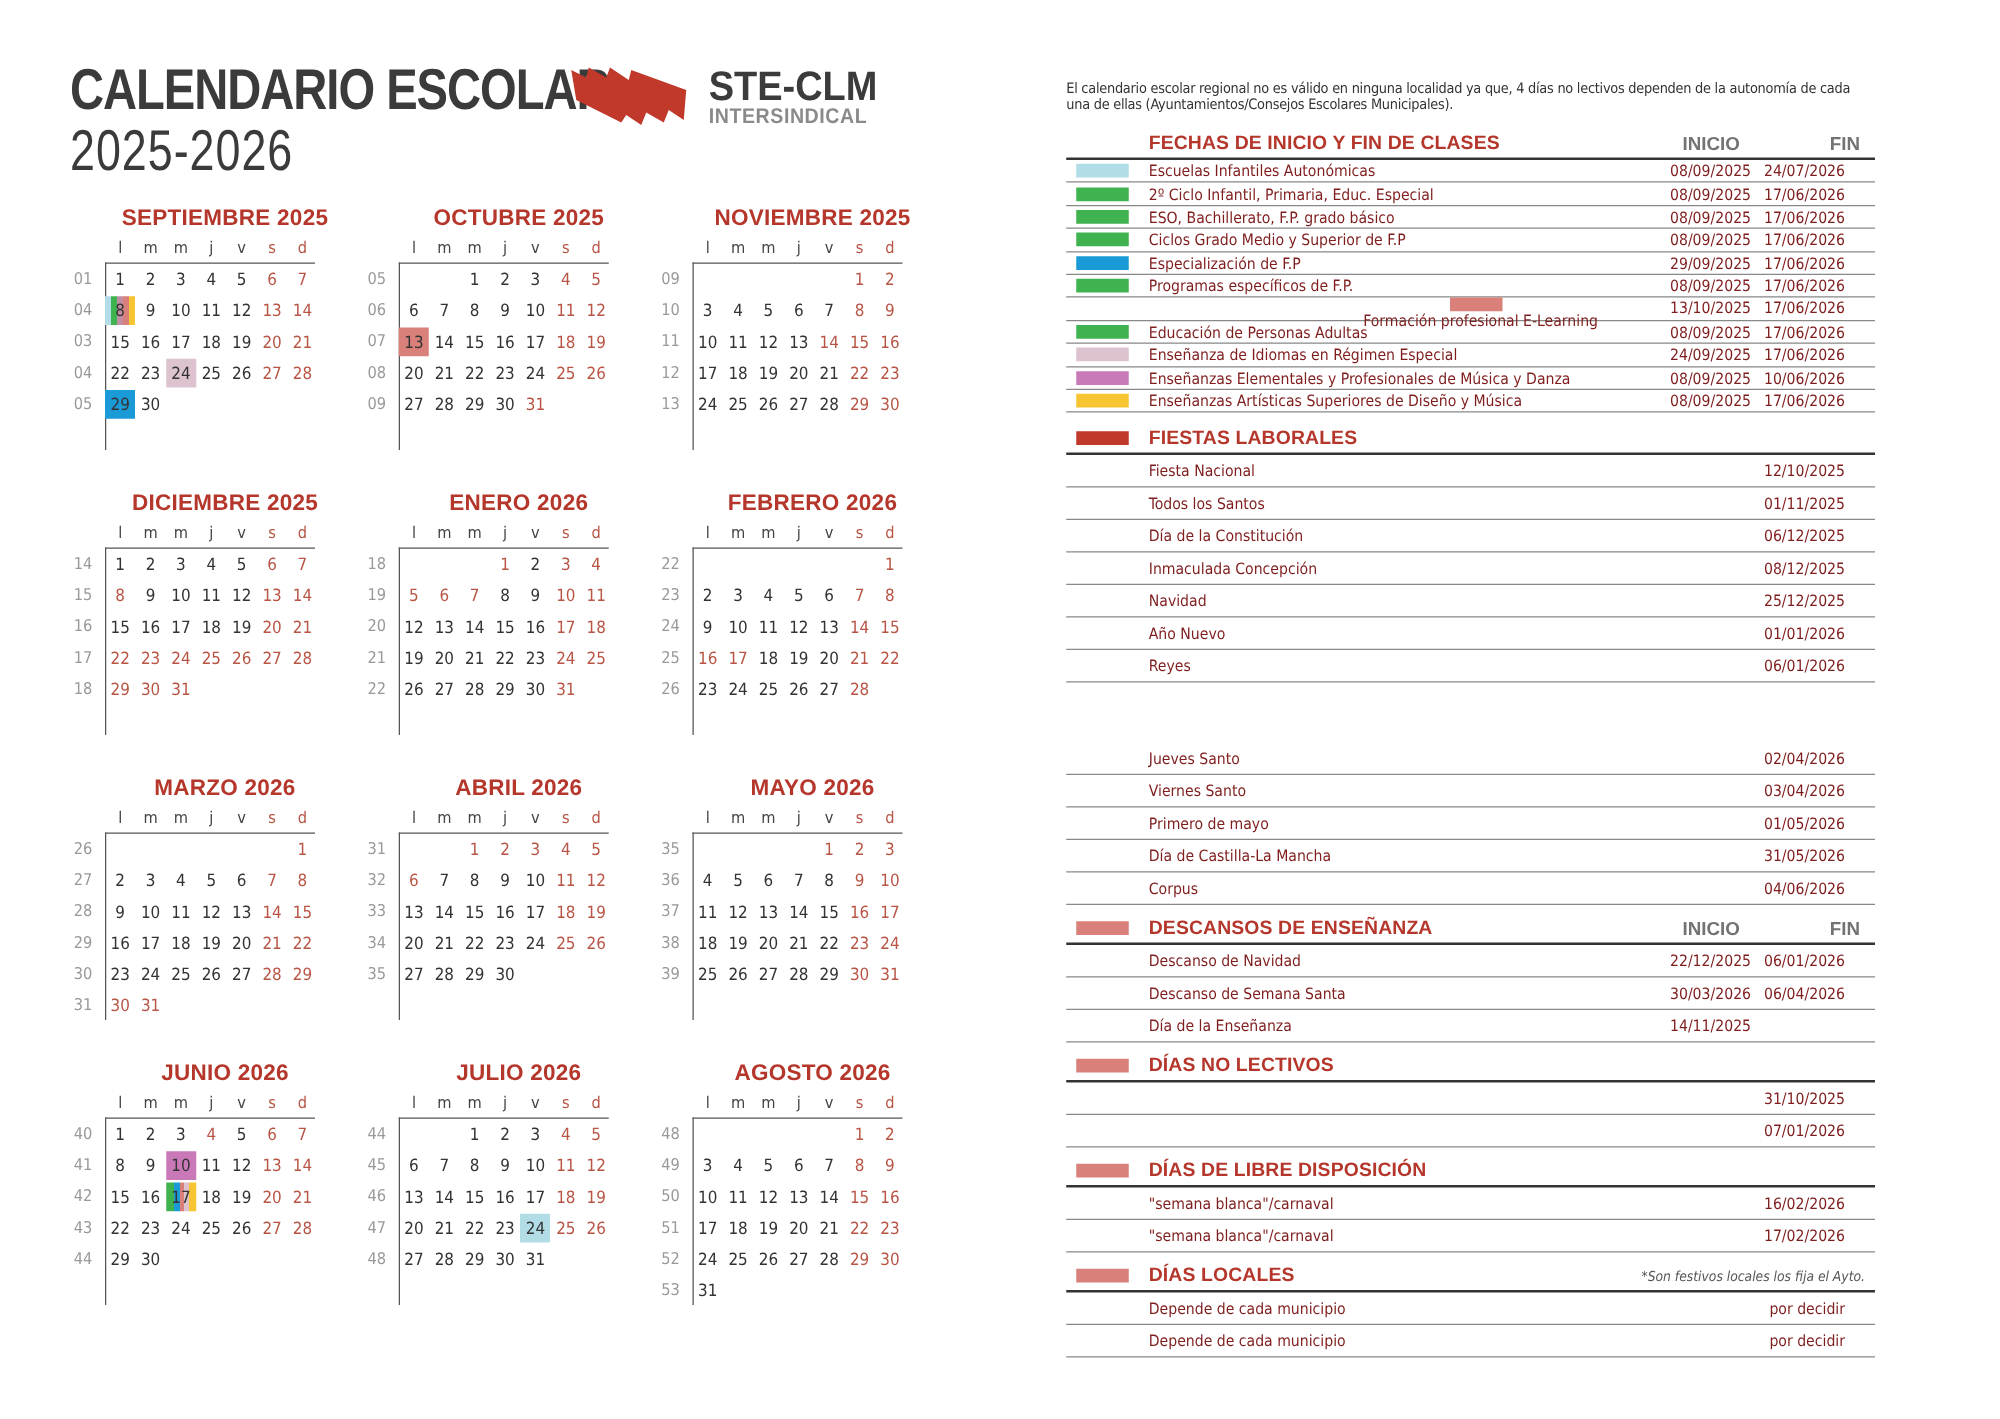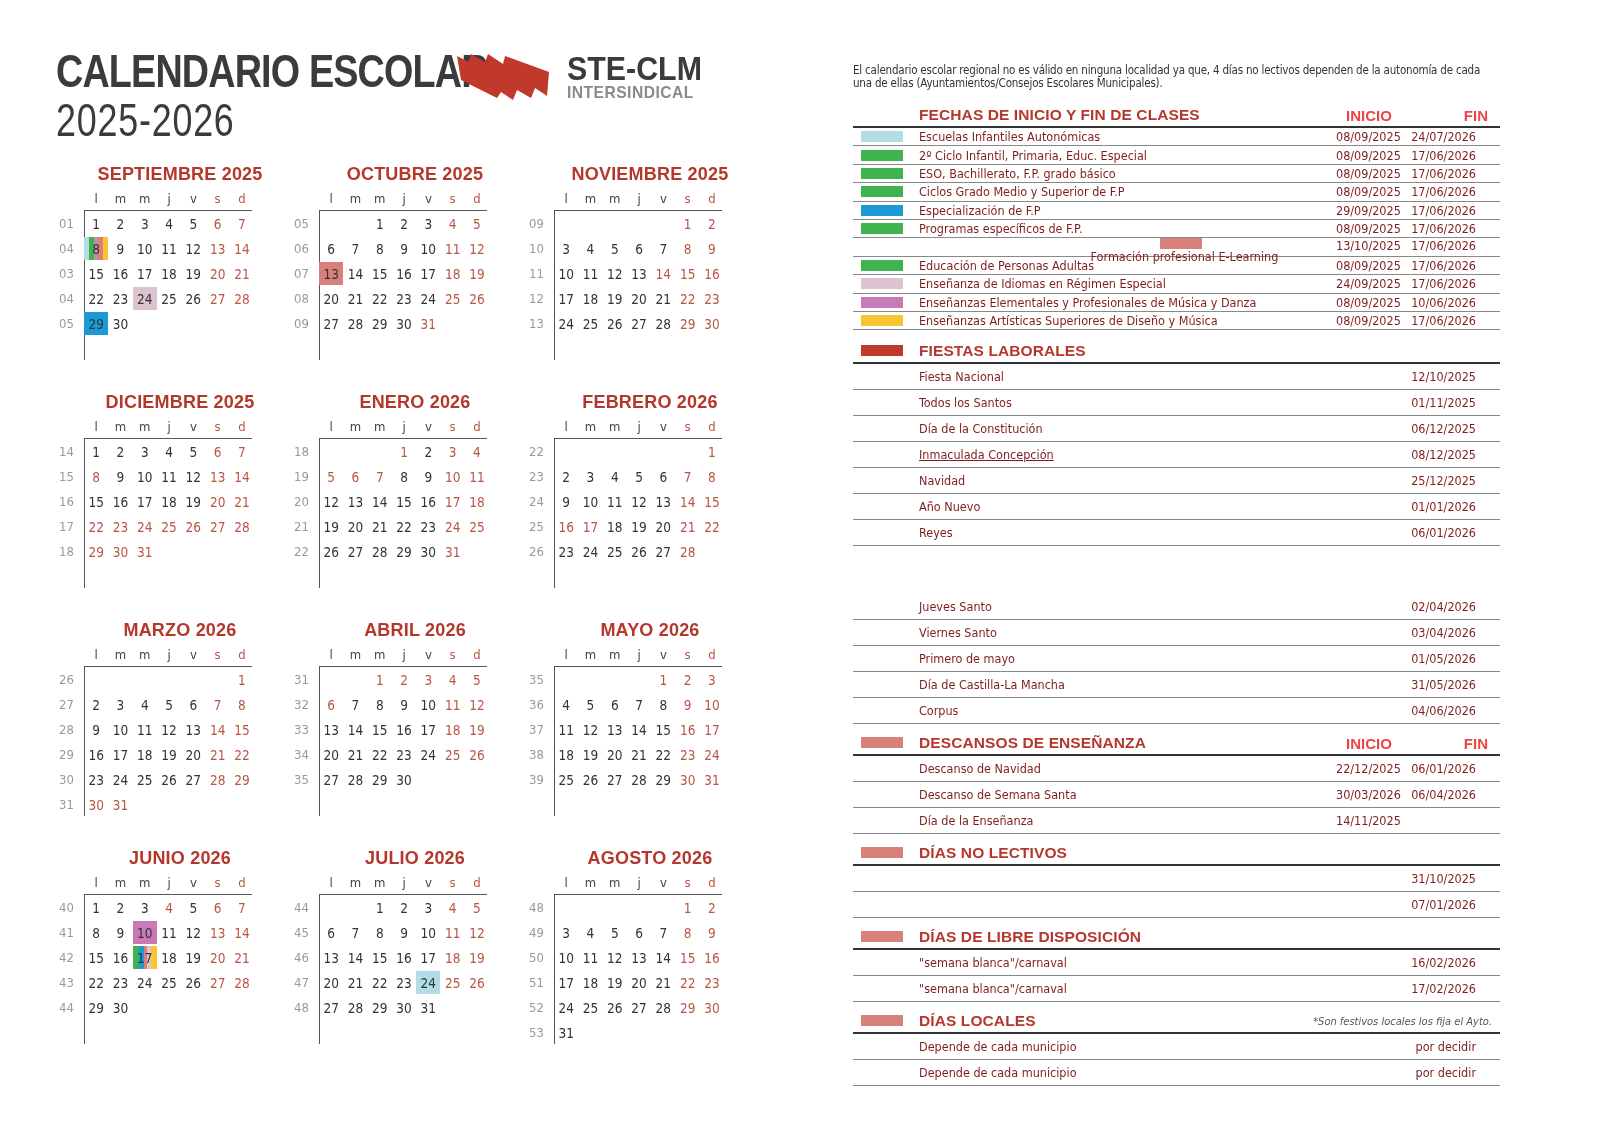--- a/index.html
+++ b/index.html
@@ -37,21 +37,21 @@
   .day.multi { background: linear-gradient(90deg, #b3dde6 0 20%, #3fb34f 20% 40%, #c28ca3 40% 60%, #d9807a 60% 80%, #f6c531 80% 100%); }
   .day.multi2 { background: linear-gradient(90deg, #3fb34f 0 25%, #1a9ad6 25% 45%, #d9807a 45% 60%, #ddc2d0 60% 75%, #f6c531 75% 100%); }
 
   
   .right { position: absolute; left: 853px; top: 64px; width: 647px; }
   .note { font-size: 11.5px; line-height: 13px; color: #333; letter-spacing: -0.2px; }
   .section { position: relative; }
   .sec-head { display: flex; align-items: flex-end; height: 24px; border-bottom: 2px solid #333; position: relative; }
   .sec-swatch { width: 42px; height: 11px; margin-left: 8px; margin-bottom: 6px; }
   .sec-title { margin-left: 16px; font-family: "Liberation Sans", sans-serif; font-weight: 700; font-size: 15.5px; color: #b5372c; padding-bottom: 2px; letter-spacing: 0.1px; }
-  .col-h { position: absolute; bottom: 2px; font-family: "Liberation Sans", sans-serif; font-weight: 700; font-size: 15px; color: #ef4444; }
+  .col-h { position: absolute; bottom: 2px; font-family: "Liberation Sans", sans-serif; font-weight: 700; font-size: 15px; color: #737373; }
   .row { display: flex; align-items: center; border-bottom: 1px solid #888; position: relative; font-size: 12.5px; color: #7f1d1d; }
   .row .sw { width: 42px; height: 11px; margin-left: 8px; flex: none; }
   .row .lbl { margin-left: 16px; flex: 1; white-space: nowrap; }
   .row .c1 { position: absolute; left: 483px; width: 70px; text-align: left; }
   .row .c2 { position: absolute; right: 24px; text-align: right; }
   .note-right { position: absolute; right: 8px; bottom: 4px; font-style: italic; font-size: 11px; color: #555; }
 </style>
 </head>
 <body>
 
@@ -965,21 +965,21 @@
         <div class="row" style="height: 26px;">
           <div class="sw"></div>
           <div class="lbl">Todos los Santos</div>
           <div class="c2">01/11/2025</div>
         </div>
         <div class="row" style="height: 26px;">
           <div class="sw"></div>
           <div class="lbl">Día de la Constitución</div>
           <div class="c2">06/12/2025</div>
         </div>
-        <div class="row" style="height: 26px; text-decoration: underline;">
+        <div class="row" style="height: 26px;">
           <div class="sw"></div>
           <div class="lbl">Inmaculada Concepción</div>
           <div class="c2">08/12/2025</div>
         </div>
         <div class="row" style="height: 26px;">
           <div class="sw"></div>
           <div class="lbl">Navidad</div>
           <div class="c2">25/12/2025</div>
         </div>
         <div class="row" style="height: 26px;">

